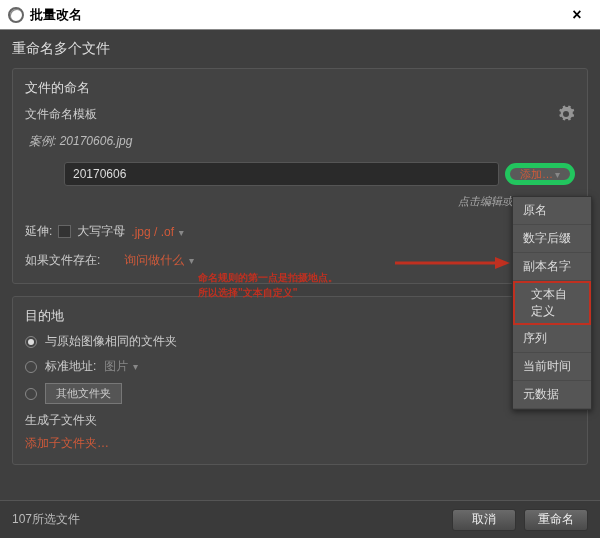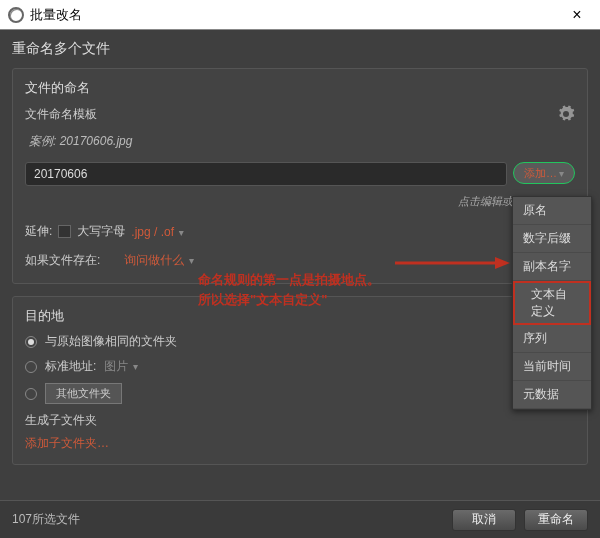--- a/index.html
+++ b/index.html
@@ -1,51 +1,51 @@
 <!DOCTYPE html>
 <html><head>
 <meta charset="utf-8">
 <style>
 * { margin: 0; padding: 0; box-sizing: border-box; font-family: "Microsoft YaHei", sans-serif; }
 body { width: 600px; height: 538px; background: #3f3f3f; color: #ccc; font-size: 12px; overflow: hidden; position: relative; }
-.titlebar { height: 30px; background: #fff; display: flex; align-items: center; padding: 0 8px; border-bottom: 1px solid #888; }
+.titlebar { height: 30px; background: #fff; display: flex; align-items: center; padding: 0 8px; border-bottom: 1px solid #888; font-weight: bold; }
 .titlebar-icon { width: 16px; height: 16px; border: 2px solid #666; border-radius: 50%; margin-right: 6px; box-shadow: 1px 1px 0 #888 inset; }
 .titlebar-title { flex: 1; color: #000; font-size: 13px; }
 .titlebar-close { width: 30px; height: 30px; display: flex; align-items: center; justify-content: center; color: #000; font-size: 16px; cursor: pointer; }
 .content { padding: 10px 12px; height: calc(100% - 68px); overflow: hidden; }
 .header-title { color: #ddd; font-size: 14px; margin-bottom: 10px; }
 .panel { border: 1px solid #555; border-radius: 3px; padding: 10px 12px; background: #434343; margin-bottom: 12px; }
 .panel-title { color: #ddd; font-size: 13px; margin-bottom: 8px; }
 .row-with-gear { display: flex; justify-content: space-between; align-items: center; }
 .gear { width: 18px; height: 18px; color: #aaa; cursor: pointer; }
 .example { font-style: italic; color: #bbb; margin: 10px 0 12px 4px; font-size: 12px; }
-.input-row { display: flex; align-items: flex-start; gap: 6px; }
+.input-row { display: flex; align-items: center; gap: 6px; margin-left: 39px; }
 .name-input { flex: 1; height: 24px; background: #2a2a2a; border: 1px solid #555; border-radius: 3px; color: #ddd; padding: 0 8px; font-size: 12px; }
-.add-btn { height: 22px; background: #5a5a5a; border: 1px solid #22c55e; border-radius: 11px; color: #d05a3a; padding: 0 10px; font-size: 11px; cursor: pointer; display: flex; align-items: center; }
+.add-btn { height: 22px; background: #5a5a5a; border: 5px solid #22c55e; border-radius: 11px; color: #d05a3a; padding: 0 10px; font-size: 11px; cursor: pointer; display: flex; align-items: center; }
 .hint { text-align: right; font-style: italic; color: #aaa; margin: 8px 4px 14px 0; font-size: 11px; }
 .ext-row { display: flex; align-items: center; gap: 6px; margin: 4px 0 12px 0; }
 .label { color: #ccc; }
 .checkbox { width: 13px; height: 13px; border: 1px solid #666; background: #333; display: inline-block; }
 .ext-val { color: #d05a3a; }
 .chevron { color: #888; font-size: 10px; margin-left: 2px; }
 .exists-row { display: flex; align-items: center; gap: 24px; margin-bottom: 4px; }
 .orange-link { color: #d05a3a; cursor: pointer; }
 .dest-panel .radio-row { display: flex; align-items: center; gap: 8px; margin: 8px 0; }
 .radio { width: 12px; height: 12px; border: 1px solid #888; border-radius: 50%; display: inline-flex; align-items: center; justify-content: center; }
 .radio.checked::after { content: ""; width: 6px; height: 6px; border-radius: 50%; background: #ddd; }
 .muted { color: #888; }
 .btn-pill { background: #555; border: 1px solid #777; border-radius: 0; color: #ccc; padding: 2px 10px; font-size: 11px; cursor: pointer; }
 .add-sub { color: #d05a3a; margin: 6px 0 2px 0; cursor: pointer; }
 .footer { height: 38px; background: #3a3a3a; border-top: 1px solid #555; display: flex; align-items: center; padding: 0 12px; gap: 8px; }
 .footer-status { flex: 1; color: #bbb; font-size: 12px; }
 .footer-btn { height: 22px; min-width: 64px; background: linear-gradient(#6a6a6a, #4a4a4a); border: 1px solid #333; border-radius: 3px; color: #eee; font-size: 12px; cursor: pointer; }
 .dropdown { position: absolute; right: 8px; top: 196px; width: 80px; background: #555; border: 1px solid #333; z-index: 10; box-shadow: 0 2px 6px rgba(0,0,0,.5); }
 .dropdown-item { padding: 5px 10px; color: #ddd; font-size: 12px; cursor: pointer; border-bottom: 1px solid #4a4a4a; }
 .dropdown-item.highlight { border: 2px solid #c03020; padding: 3px 16px; }
-.annot { position: absolute; color: #c03020; font-size: 13px; font-weight: bold; line-height: 1.5; z-index: 5; }
+.annot { position: absolute; color: #c03020; font-size: 10px; font-weight: bold; line-height: 1.5; z-index: 5; }
 .arrow-svg { position: absolute; z-index: 6; }
 </style>
 </head>
 <body>
 
 <div class="titlebar">
   <span class="titlebar-icon"></span>
   <span class="titlebar-title">批量改名</span>
   <span class="titlebar-close">×</span>
 </div>

